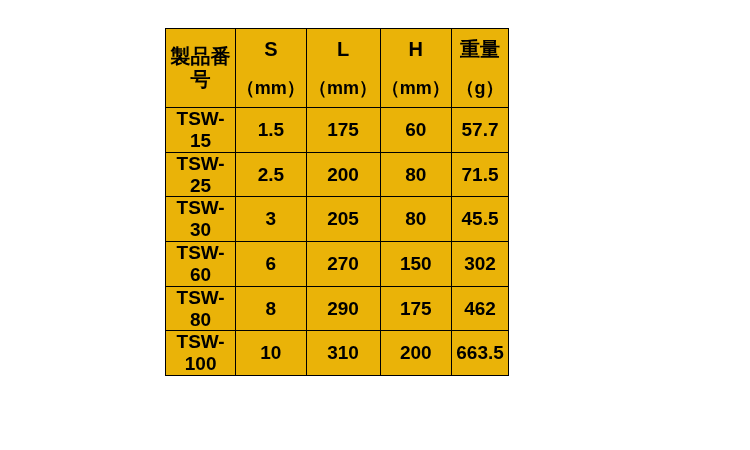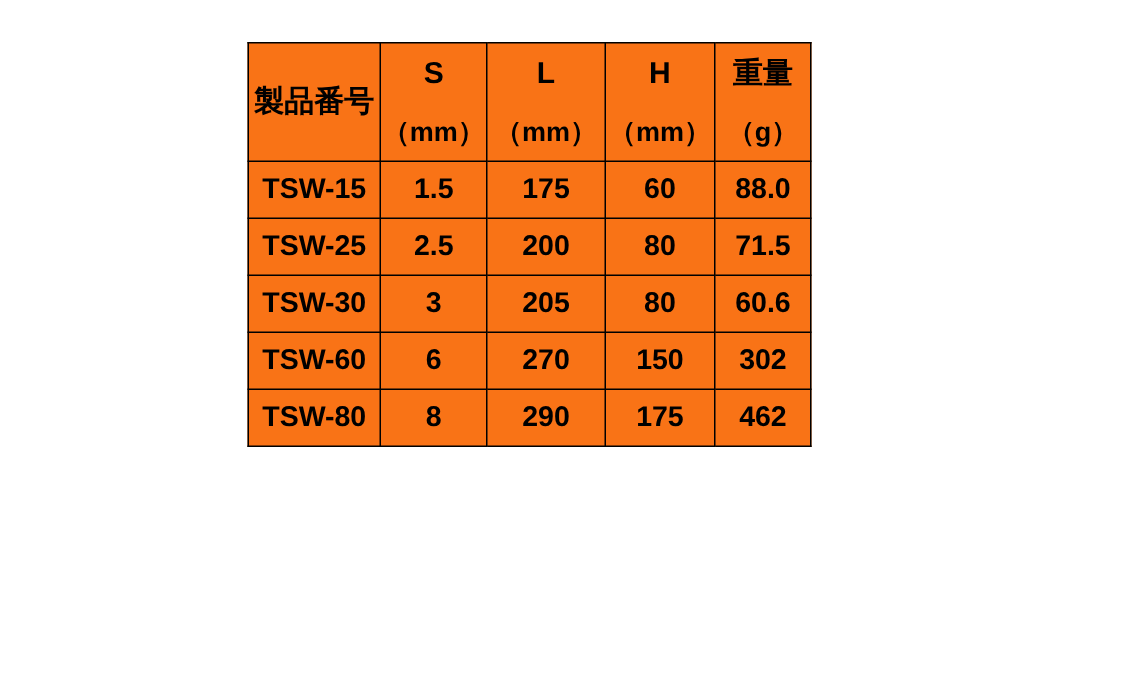--- a/index.html
+++ b/index.html
@@ -15,22 +15,22 @@
     overflow: hidden;
   }
   #spec-table-wrap {
     position: absolute;
     left: 165px;
     top: 28px;
     width: 421px;
   }
   table.spec {
     border-collapse: collapse;
-    width: 376px;
-    background: #f97316;
+    width: 344px;
+    background: #eab308;
   }
   table.spec td, table.spec th {
     border: 1px solid #000000;
     text-align: center;
     vertical-align: middle;
     color: #000000;
     font-weight: bold;
     font-size: 19px;
     padding: 0;
     line-height: 1.15;
@@ -93,45 +93,52 @@
           <span class="unit">（g）</span>
         </th>
       </tr>
     </thead>
     <tbody>
       <tr>
         <td class="col-model model-cell">TSW-15</td>
         <td class="col-s">1.5</td>
         <td class="col-l">175</td>
         <td class="col-h">60</td>
-        <td class="col-w">88.0</td>
+        <td class="col-w">57.7</td>
       </tr>
       <tr>
         <td class="col-model model-cell">TSW-25</td>
         <td class="col-s">2.5</td>
         <td class="col-l">200</td>
         <td class="col-h">80</td>
         <td class="col-w">71.5</td>
       </tr>
       <tr>
         <td class="col-model model-cell">TSW-30</td>
         <td class="col-s">3</td>
         <td class="col-l">205</td>
         <td class="col-h">80</td>
-        <td class="col-w">60.6</td>
+        <td class="col-w">45.5</td>
       </tr>
       <tr>
         <td class="col-model model-cell">TSW-60</td>
         <td class="col-s">6</td>
         <td class="col-l">270</td>
         <td class="col-h">150</td>
         <td class="col-w">302</td>
       </tr>
       <tr>
         <td class="col-model model-cell">TSW-80</td>
         <td class="col-s">8</td>
         <td class="col-l">290</td>
         <td class="col-h">175</td>
         <td class="col-w">462</td>
       </tr>
+      <tr>
+        <td class="col-model model-cell">TSW-100</td>
+        <td class="col-s">10</td>
+        <td class="col-l">310</td>
+        <td class="col-h">200</td>
+        <td class="col-w">663.5</td>
+      </tr>
     </tbody>
   </table>
 </div>
 
 </body></html>

